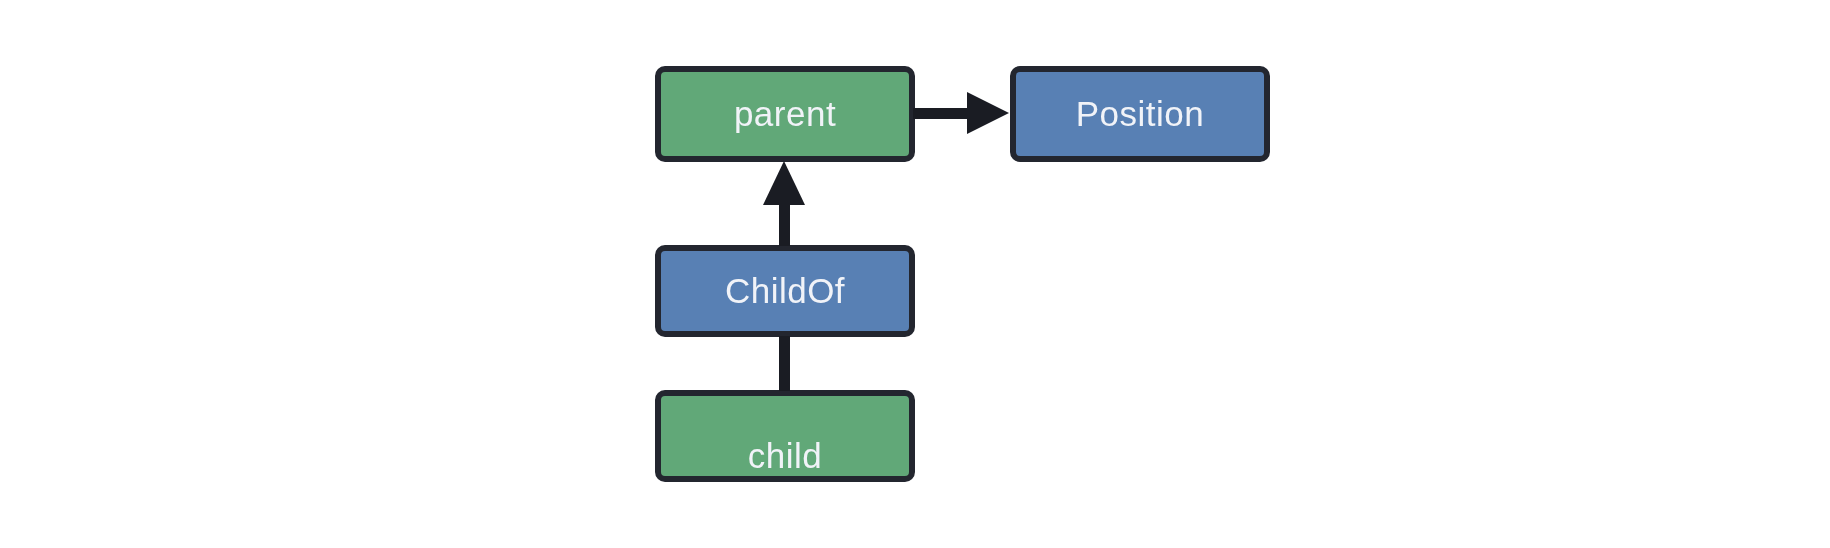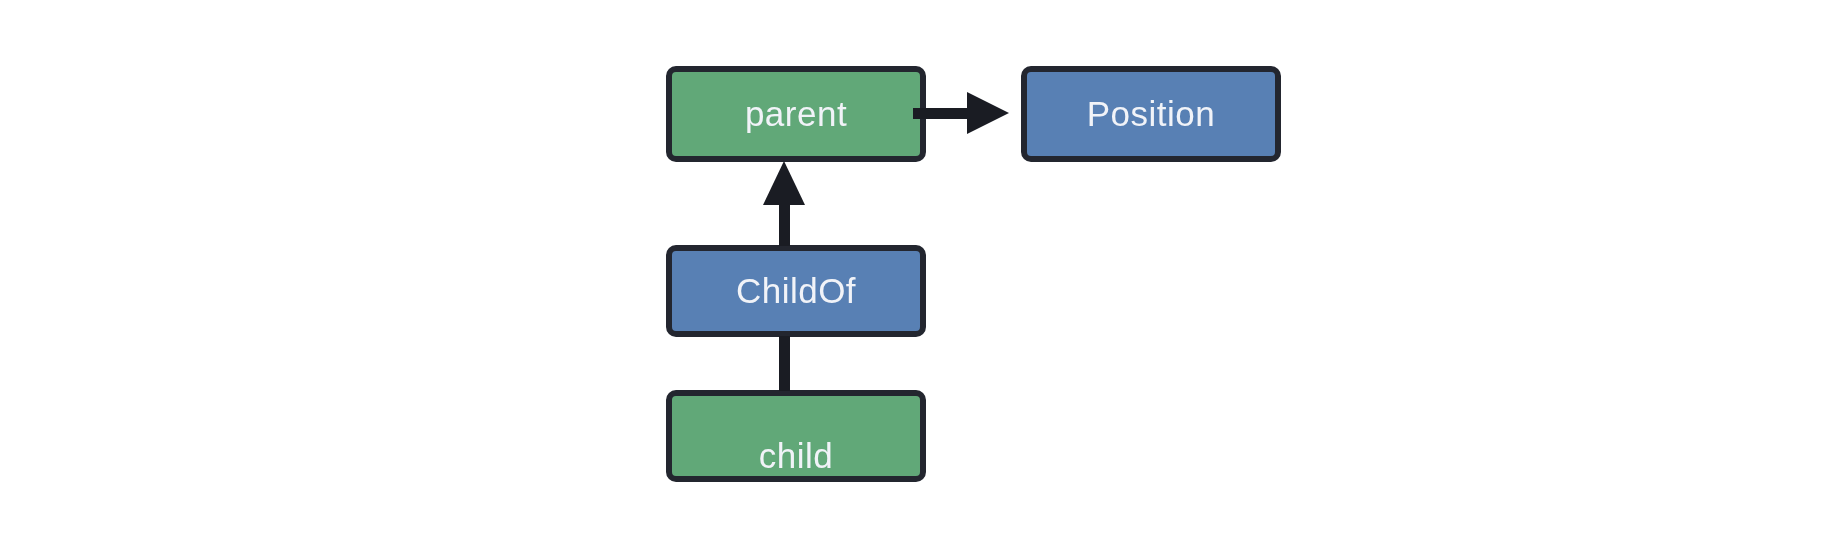--- a/index.html
+++ b/index.html
@@ -21,21 +21,20 @@
     width: 260px;
     border: 6px solid #23262f;
     border-radius: 10px;
     color: #f1f3f8;
     font-size: 35px;
     font-weight: 400;
     display: flex;
     align-items: center;
     justify-content: center;
     letter-spacing: 0.5px;
-    margin-left: 11px;
   }
   .node.green { background: #61a878; }
   .node.blue  { background: #5880b4; }
 
   #node-parent   { left: 655px; top: 66px;  height: 96px; }
   #node-position { left: 1010px; top: 66px; height: 96px; }
   #node-childof  { left: 655px; top: 245px; height: 92px; }
   #node-child    { left: 655px; top: 390px; height: 92px; align-items: flex-end; }
 
   .edge-shaft {

